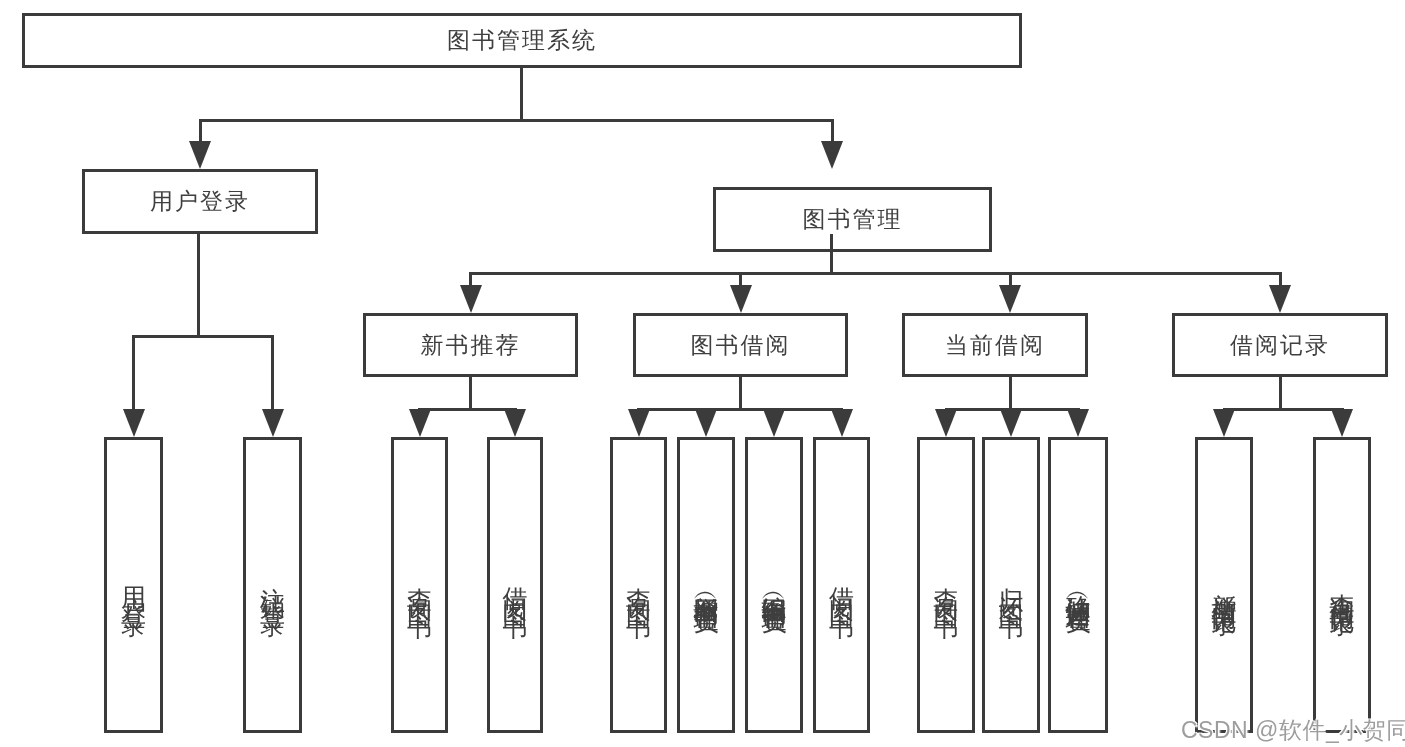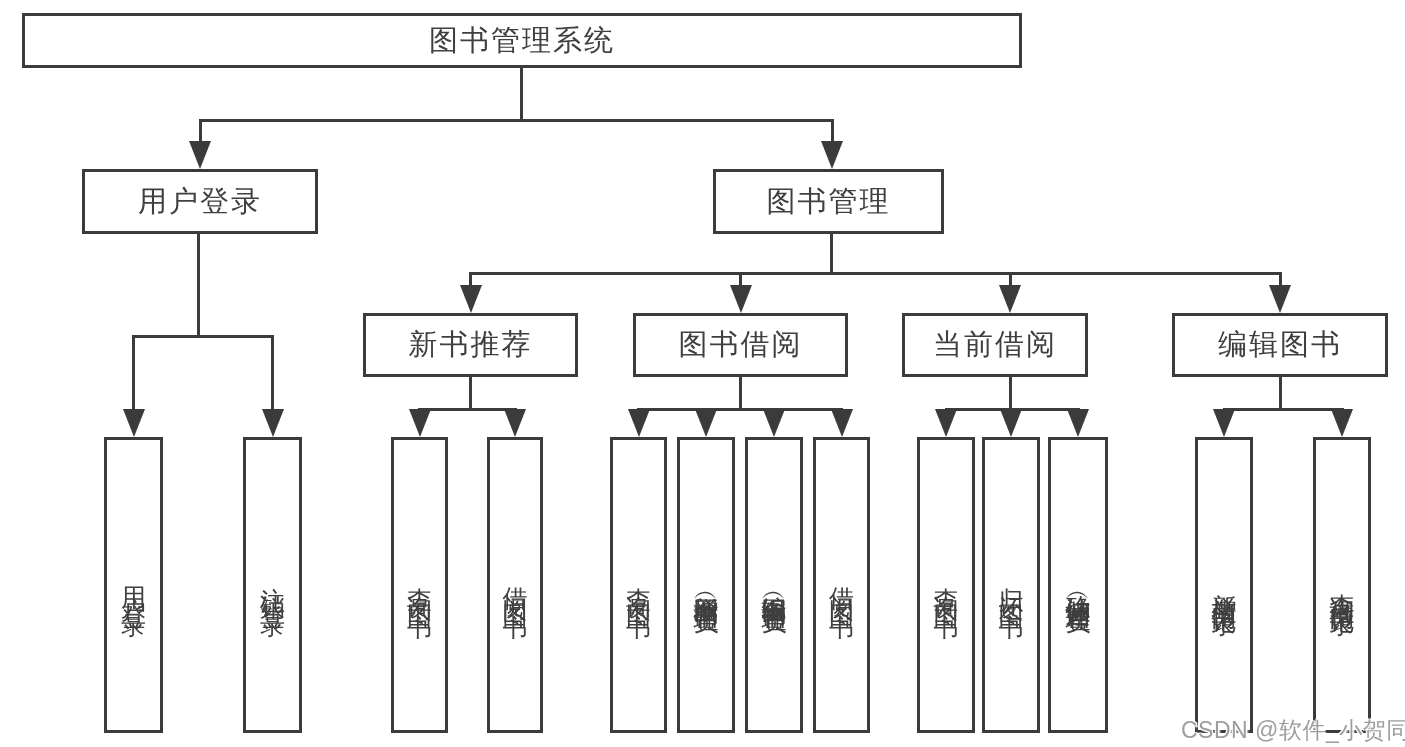--- a/index.html
+++ b/index.html
@@ -14,21 +14,21 @@
   .node{
     position:absolute;
     box-sizing:border-box;
     border:3px solid #3b3b3b;
     background:#ffffff;
     display:flex;
     align-items:center;
     justify-content:center;
   }
   .hlabel{
-    font-size:29px;
+    font-size:23px;
     letter-spacing:2px;
     color:#3f3f3f;
     white-space:nowrap;
   }
   .vlabel{
     writing-mode:vertical-rl;
     text-orientation:mixed;
     font-size:25px;
     line-height:1.15;
     color:#3f3f3f;
@@ -72,21 +72,21 @@
   <div class="line" style="left:519.5px;top:68px;width:3px;height:51px"></div>
   <div class="line" style="left:198.5px;top:119px;width:635px;height:3px"></div>
   <div class="line" style="left:198.5px;top:119px;width:3px;height:26px"></div>
   <div class="arrow" style="left:189px;top:141px"></div>
   <div class="line" style="left:830.5px;top:119px;width:3px;height:26px"></div>
   <div class="arrow" style="left:821px;top:141px"></div>
 
   <div class="node" style="left:82px;top:169px;width:236px;height:65px">
     <span class="hlabel">用户登录</span>
   </div>
-  <div class="node" style="left:713px;top:169px;width:231px;height:65px">
+  <div class="node" style="left:713px;top:187px;width:279px;height:65px">
     <span class="hlabel">图书管理</span>
   </div>
 
   <div class="line" style="left:197px;top:234px;width:3px;height:101px"></div>
   <div class="line" style="left:132px;top:335px;width:142px;height:3px"></div>
   <div class="line" style="left:132px;top:335px;width:3px;height:77px"></div>
   <div class="arrow" style="left:122.5px;top:409px"></div>
   <div class="line" style="left:271px;top:335px;width:3px;height:77px"></div>
   <div class="arrow" style="left:261.5px;top:409px"></div>
 
@@ -104,21 +104,21 @@
   <div class="node" style="left:633px;top:313px;width:215px;height:64px">
     <span class="hlabel">图书借阅</span>
   </div>
   <div class="node" style="left:363px;top:313px;width:215px;height:64px">
     <span class="hlabel">新书推荐</span>
   </div>
   <div class="node" style="left:902px;top:313px;width:186px;height:64px">
     <span class="hlabel">当前借阅</span>
   </div>
   <div class="node" style="left:1172px;top:313px;width:216px;height:64px">
-    <span class="hlabel">编辑图书</span>
+    <span class="hlabel">借阅记录</span>
   </div>
 
   <div class="line" style="left:469px;top:377px;width:3px;height:31px"></div>
   <div class="line" style="left:418px;top:408px;width:98.5px;height:3px"></div>
   <div class="arrow" style="left:408.5px;top:409px"></div>
   <div class="arrow" style="left:504px;top:409px"></div>
 
   <div class="line" style="left:739px;top:377px;width:3px;height:31px"></div>
   <div class="line" style="left:637px;top:408px;width:206px;height:3px"></div>
   <div class="arrow" style="left:627.5px;top:409px"></div>

